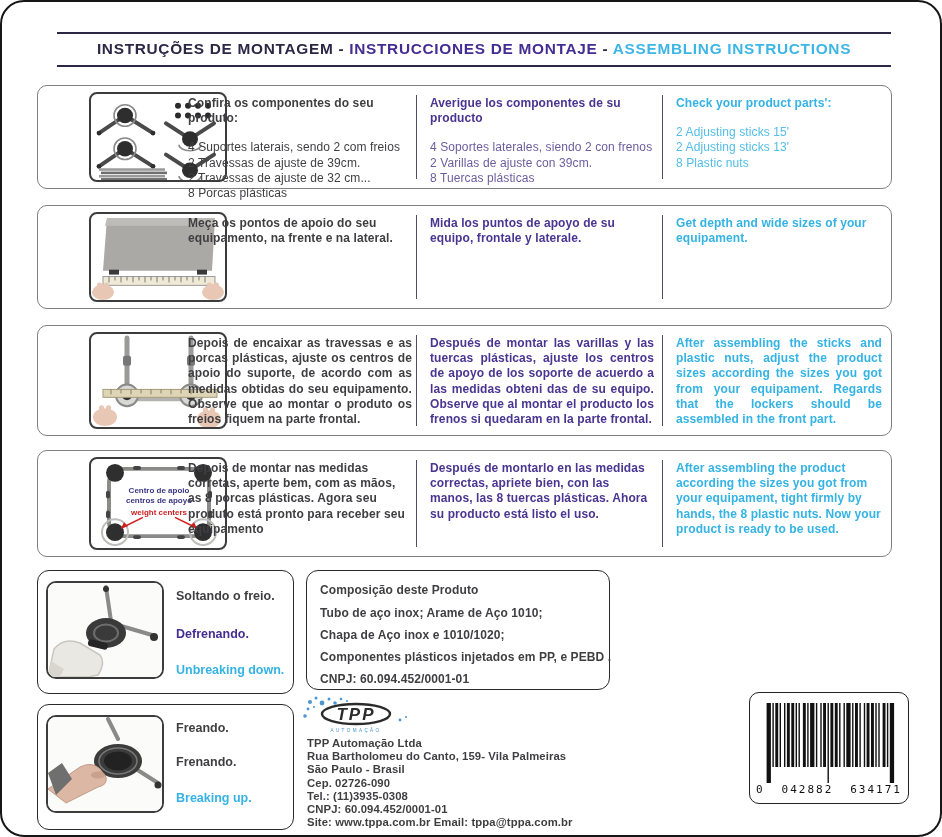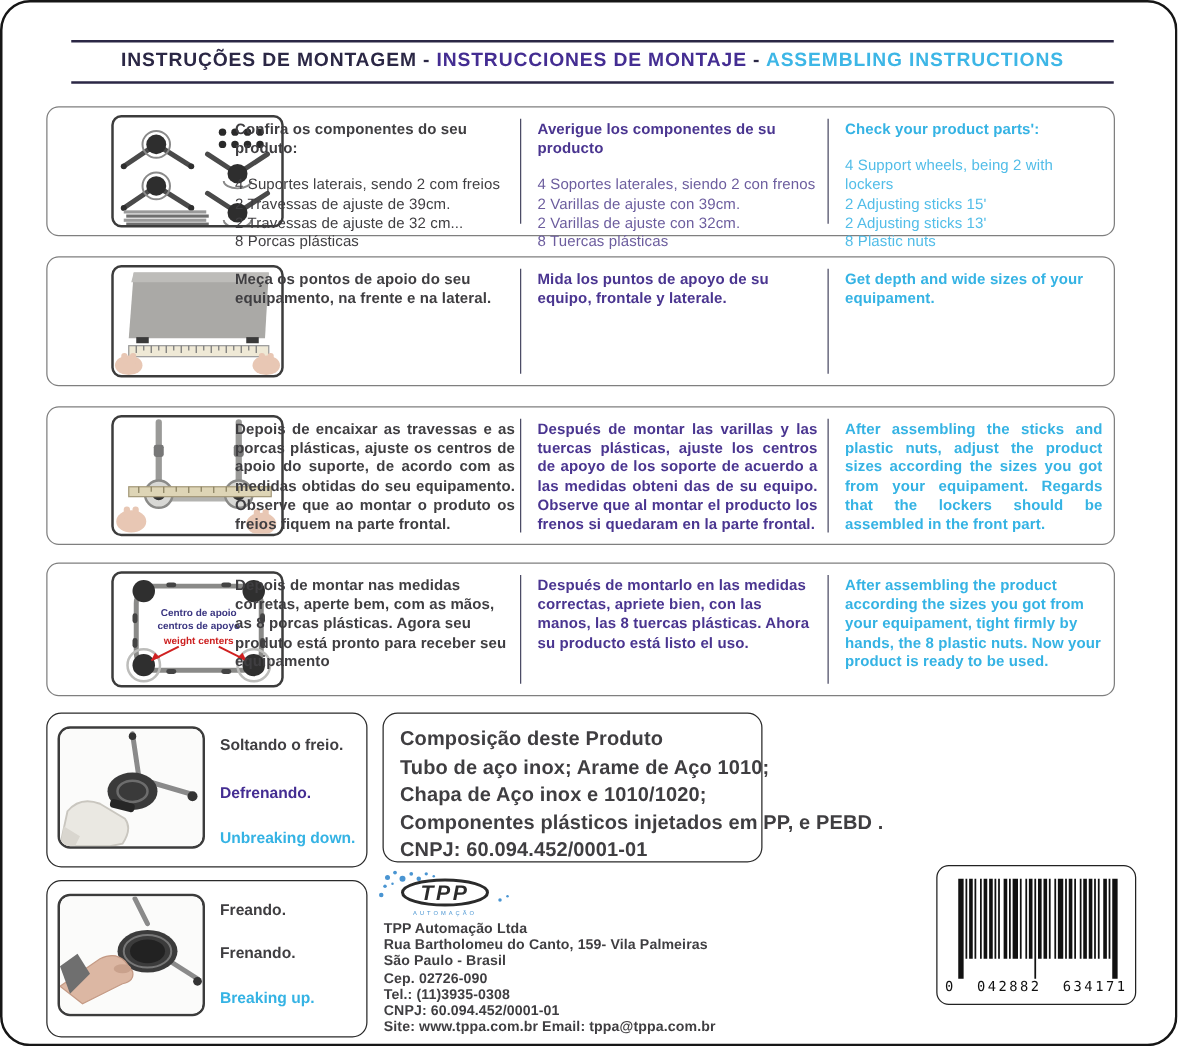--- a/index.html
+++ b/index.html
@@ -30,21 +30,21 @@
   .en-l{color:#52bde8;font-weight:400;}
 
   
   .brakebox{position:absolute;left:35px;width:255px;border:1.5px solid #2a2a2a;border-radius:12px;background:#fff;}
   .bthumb{position:absolute;left:8px;top:10px;width:114px;height:94px;border:2px solid #3c3c3c;border-radius:10px;background:#fff;overflow:hidden;}
   .bthumb svg{display:block;width:100%;height:100%;}
   .bline{position:absolute;left:138px;font-size:12.5px;font-weight:600;white-space:nowrap;}
 
   
   .comp{position:absolute;left:304px;top:568px;width:302px;height:118px;border:1.5px solid #2a2a2a;border-radius:12px;background:#fff;padding:0;}
-  .comp .line{position:absolute;left:13px;font-size:16px;font-weight:700;color:#3f3e41;white-space:nowrap;letter-spacing:.1px;text-align:center;}
+  .comp .line{position:absolute;left:13px;font-size:12px;font-weight:700;color:#3f3e41;white-space:nowrap;letter-spacing:.1px;text-align:center;}
 
   
   .logo{position:absolute;left:298px;top:692px;width:130px;height:40px;}
   .addr{position:absolute;left:305px;top:735px;width:330px;}
   .addr .aline{font-size:11.3px;font-weight:700;color:#3f3e41;line-height:13.2px;white-space:nowrap;letter-spacing:.1px;}
 
   
   .bc-box{position:absolute;left:747px;top:690px;width:158px;height:110px;border:1.5px solid #222;border-radius:10px;background:#fff;}
   .bc-digits{position:absolute;left:6px;right:6px;bottom:7px;display:flex;justify-content:space-between;
     font-family:"DejaVu Sans Mono",monospace;font-size:11px;color:#111;}
@@ -111,26 +111,24 @@
         <div class="ct">Confira os componentes do seu produto:</div>
         <div class="cl">4 Suportes laterais, sendo 2 com freios</div>
         <div class="cl">2 Travessas de ajuste de 39cm.</div>
         <div class="cl">2 Travessas de ajuste de 32 cm...</div>
         <div class="cl">8 Porcas plásticas</div>
       </div>
       <div class="col c-es es">
         <div class="ct">Averigue los componentes de su producto</div>
         <div class="es-l">4 Soportes laterales, siendo 2 con frenos</div>
         <div class="es-l">2 Varillas de ajuste con 39cm.</div>
-        <div class="es-l">2 Varillas de ajuste con 32cm.</div>
         <div class="es-l">8 Tuercas plásticas</div>
       </div>
       <div class="col c-en en">
         <div class="ct">Check your product parts':</div>
-        <div class="en-l">4 Support wheels, being 2 with lockers</div>
         <div class="en-l">2 Adjusting sticks 15'</div>
         <div class="en-l">2 Adjusting sticks 13'</div>
         <div class="en-l">8 Plastic nuts</div>
       </div>
     </section>
 
     <section class="step" style="top:203px;height:102px">
       <div class="thumb">
         <svg viewBox="0 0 134 88" preserveAspectRatio="none">
           <path d="M16,4 L124,4 L121,58 L12,58 Z" fill="#aaa9a6"></path>

